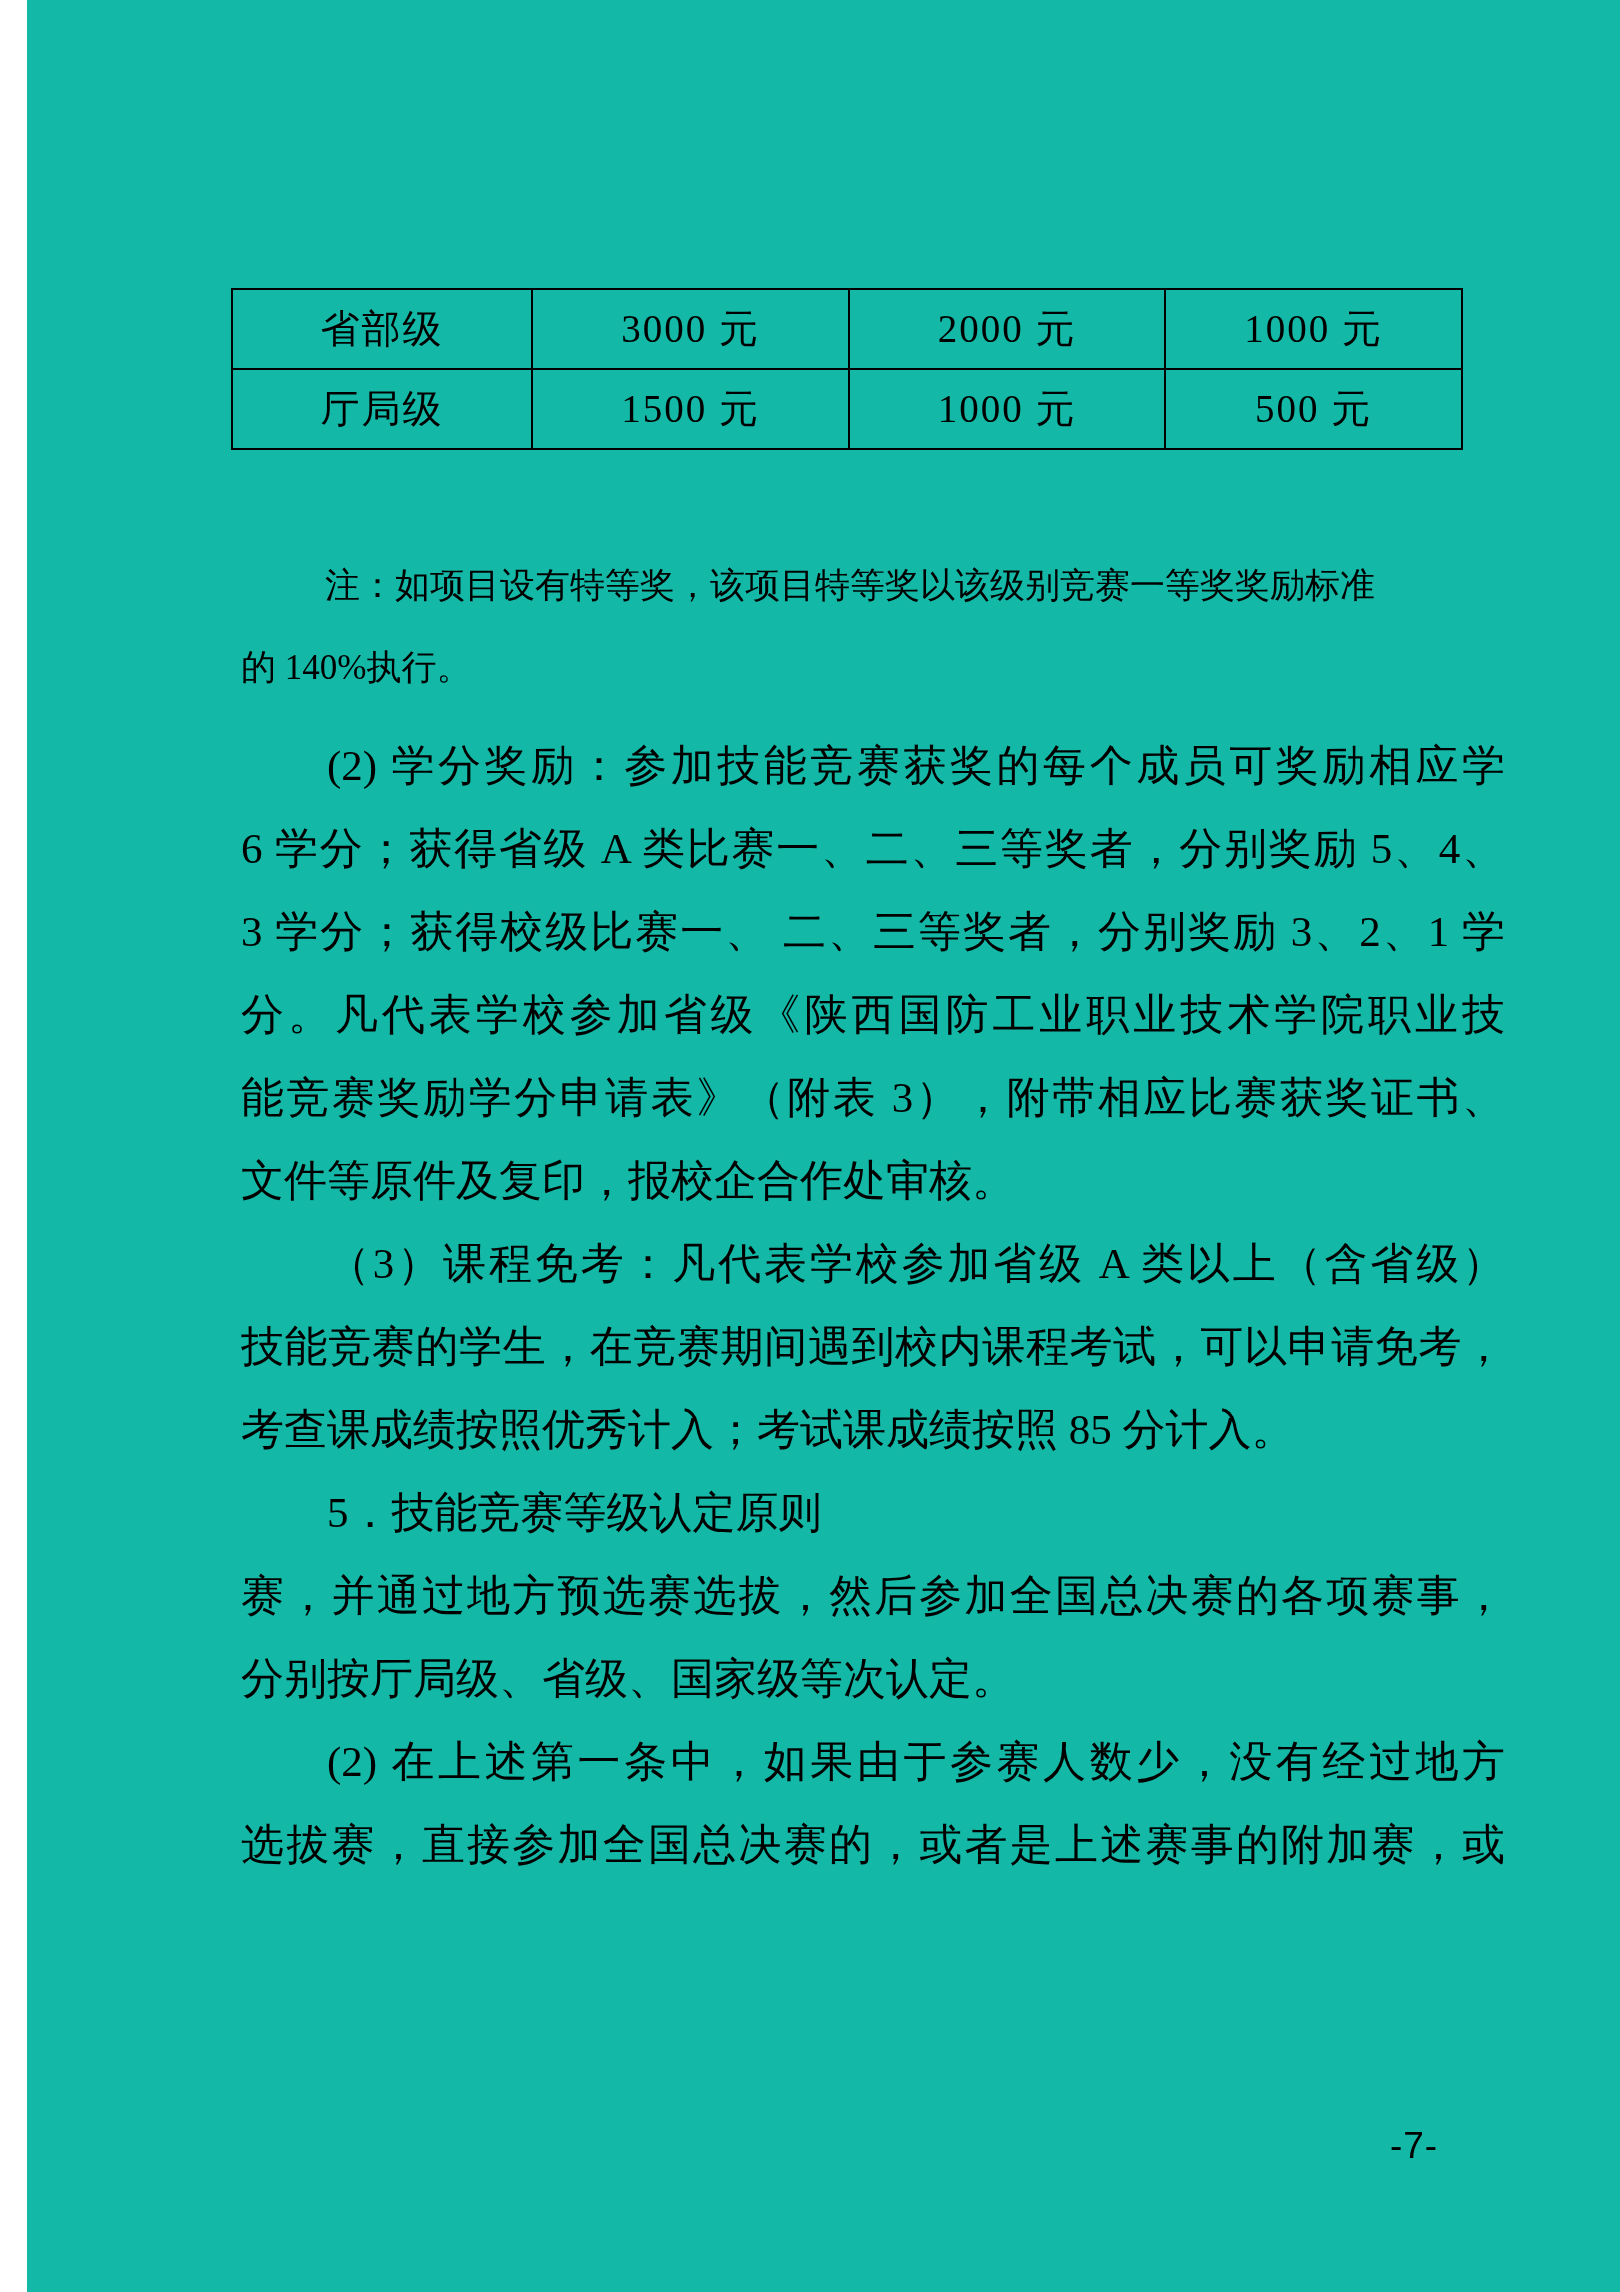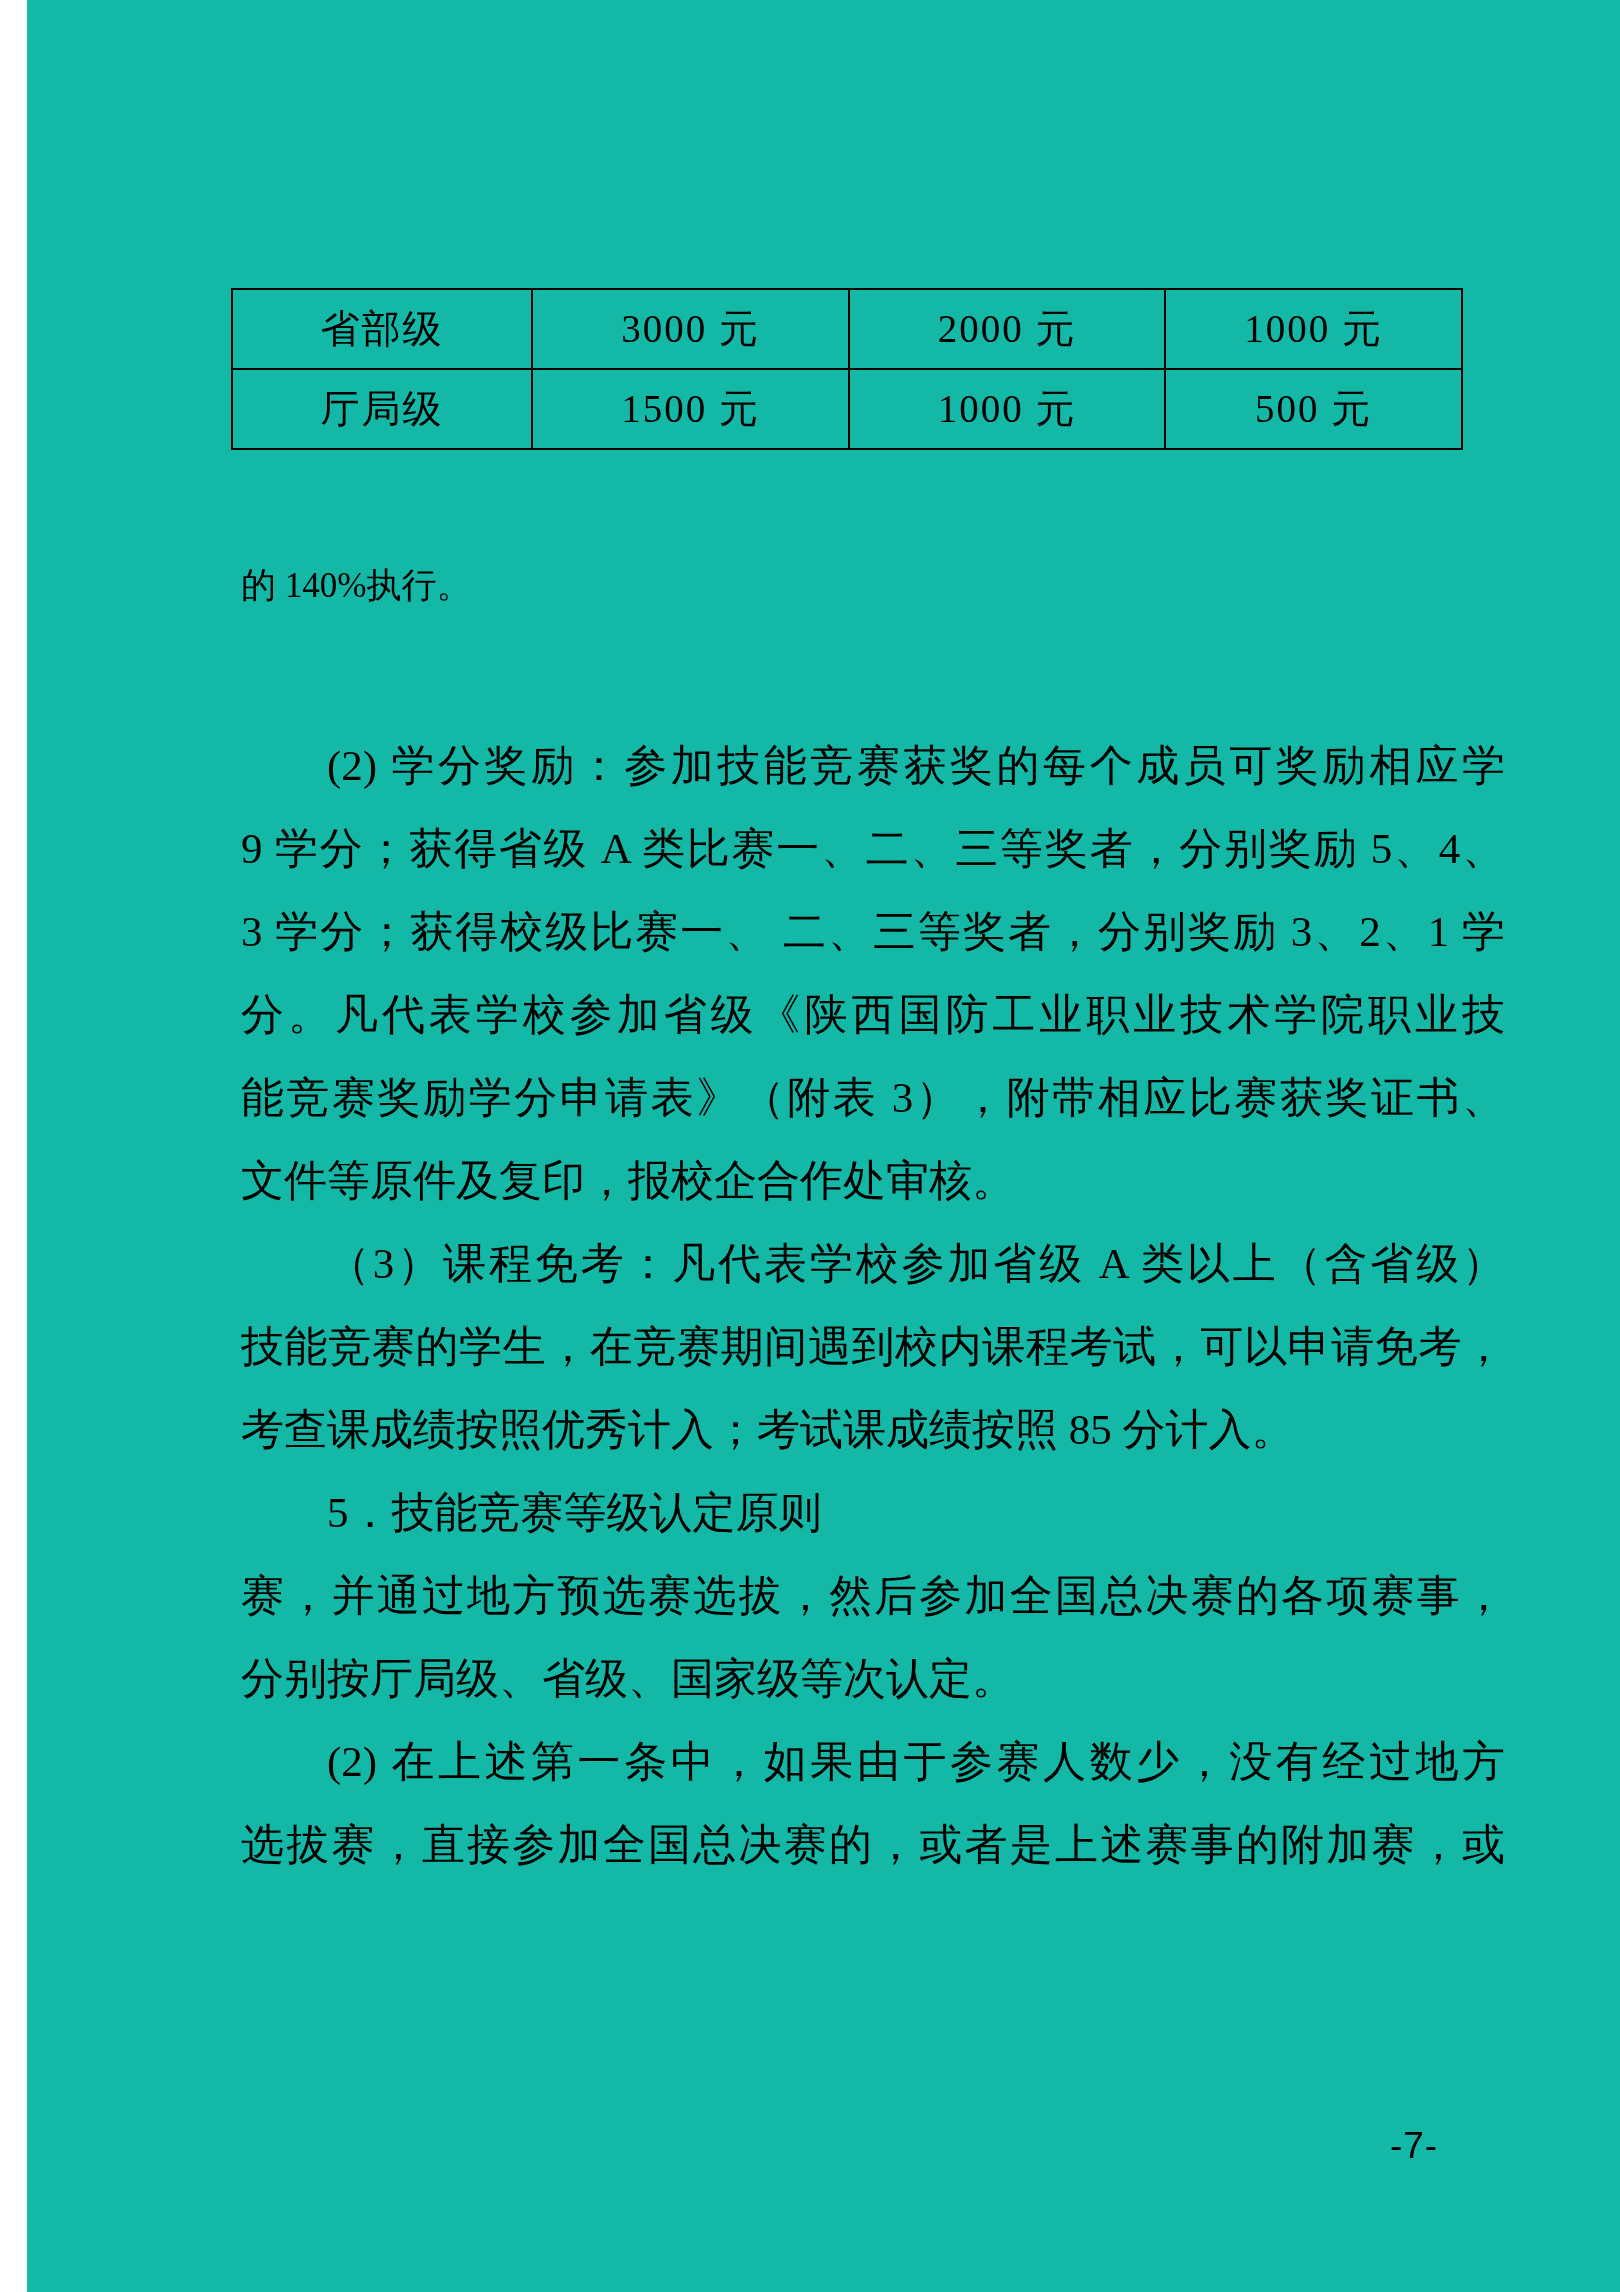--- a/index.html
+++ b/index.html
@@ -102,26 +102,27 @@
         <tr>
           <td>厅局级</td>
           <td>1500 元</td>
           <td>1000 元</td>
           <td>500 元</td>
         </tr>
       </tbody>
   </table>
 
   <div class="note-block">
+      <div class="line indent">注：如项目设有特等奖，该项目特等奖以该级别竞赛一等奖奖励标准</div>
       <div class="line">的 140%执行。</div>
     </div>
 
   <div class="body-block">
       <div class="line indent justify">(2) 学分奖励：参加技能竞赛获奖的每个成员可奖励相应学</div>
-      <div class="line justify">9 学分；获得省级 A 类比赛一、二、三等奖者，分别奖励 5、4、</div>
+      <div class="line justify">6 学分；获得省级 A 类比赛一、二、三等奖者，分别奖励 5、4、</div>
       <div class="line justify">3 学分；获得校级比赛一、 二、三等奖者，分别奖励 3、2、1 学</div>
       <div class="line justify">分。凡代表学校参加省级《陕西国防工业职业技术学院职业技</div>
       <div class="line justify">能竞赛奖励学分申请表》（附表 3），附带相应比赛获奖证书、</div>
       <div class="line">文件等原件及复印，报校企合作处审核。</div>
       <div class="line indent justify">（3）课程免考：凡代表学校参加省级 A 类以上（含省级）</div>
       <div class="line justify">技能竞赛的学生，在竞赛期间遇到校内课程考试，可以申请免考，</div>
       <div class="line">考查课成绩按照优秀计入；考试课成绩按照 85 分计入。</div>
       <div class="line indent">5．技能竞赛等级认定原则</div>
       <div class="line justify">赛，并通过地方预选赛选拔，然后参加全国总决赛的各项赛事，</div>
       <div class="line">分别按厅局级、省级、国家级等次认定。</div>

